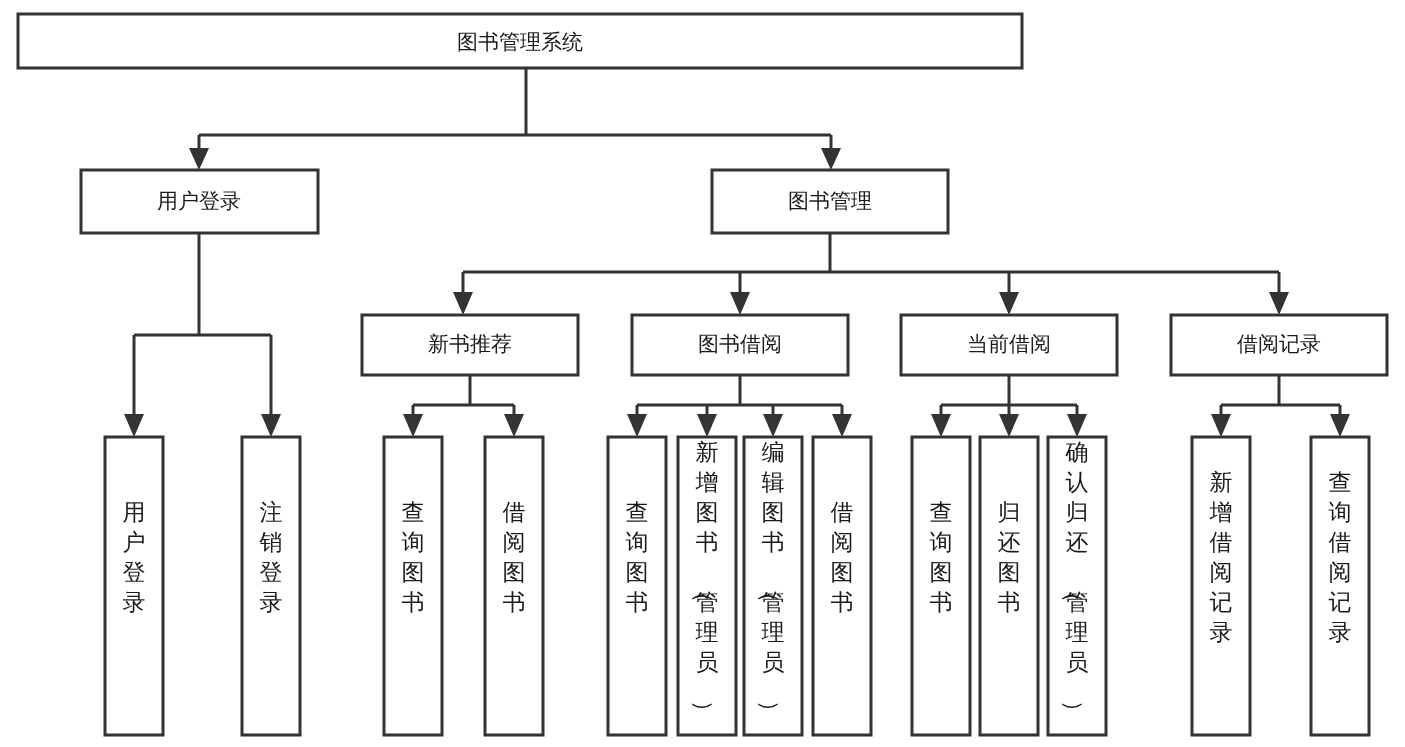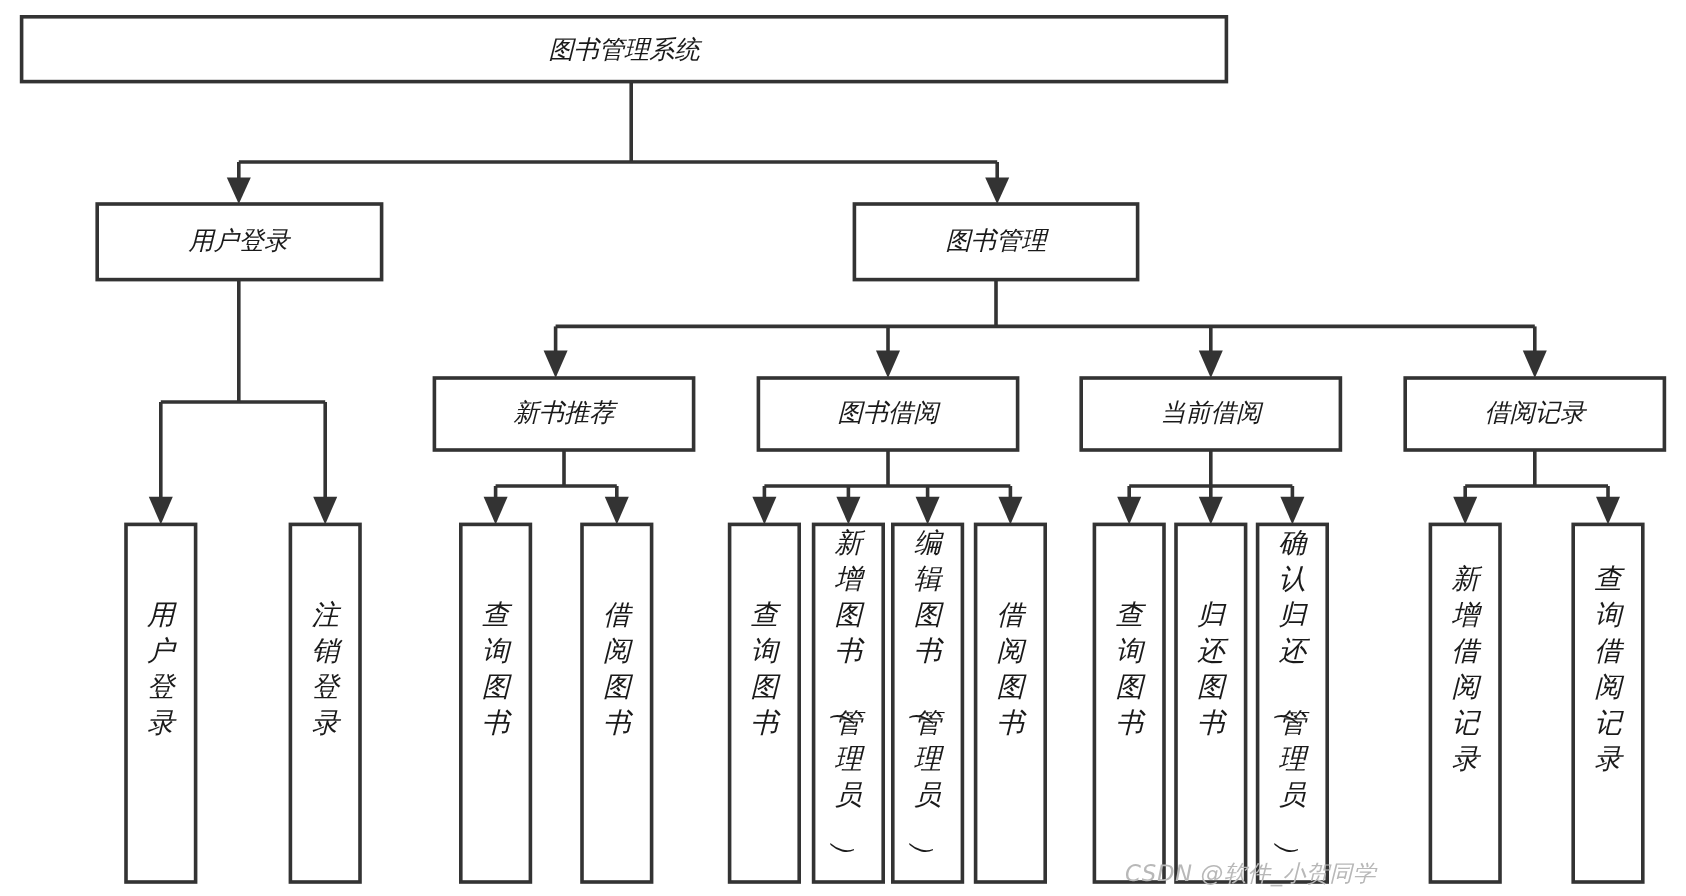--- a/index.html
+++ b/index.html
@@ -13,21 +13,20 @@
     position: relative;
     font-family: "DejaVu Sans", "Liberation Sans", sans-serif;
     overflow: hidden;
   }
   #diagram-root {
     position: absolute;
     left: 0;
     top: 0;
     width: 1155px;
     height: 747px;
-    font-style: italic;
   }
   svg.diagram-canvas {
     display: block;
     width: 1405px;
     height: 747px;
   }
   .node-box {
     fill: #ffffff;
     stroke: #333333;
     stroke-width: 3;
@@ -233,14 +232,13 @@
       <rect class="node-box" x="1192" y="437" width="58" height="298"></rect>
       <text class="node-label-v" x="1221" y="490"><tspan x="1221" dy="0">新</tspan><tspan x="1221" dy="30">增</tspan><tspan x="1221" dy="30">借</tspan><tspan x="1221" dy="30">阅</tspan><tspan x="1221" dy="30">记</tspan><tspan x="1221" dy="30">录</tspan></text>
     </g>
     <g>
       <rect class="node-box" x="1311" y="437" width="58" height="298"></rect>
       <text class="node-label-v" x="1340" y="490"><tspan x="1340" dy="0">查</tspan><tspan x="1340" dy="30">询</tspan><tspan x="1340" dy="30">借</tspan><tspan x="1340" dy="30">阅</tspan><tspan x="1340" dy="30">记</tspan><tspan x="1340" dy="30">录</tspan></text>
     </g>
 
   </svg>
 
-  <div class="watermark-text">CSDN @软件_小贺同学</div>
 </div>
 
 </body></html>

